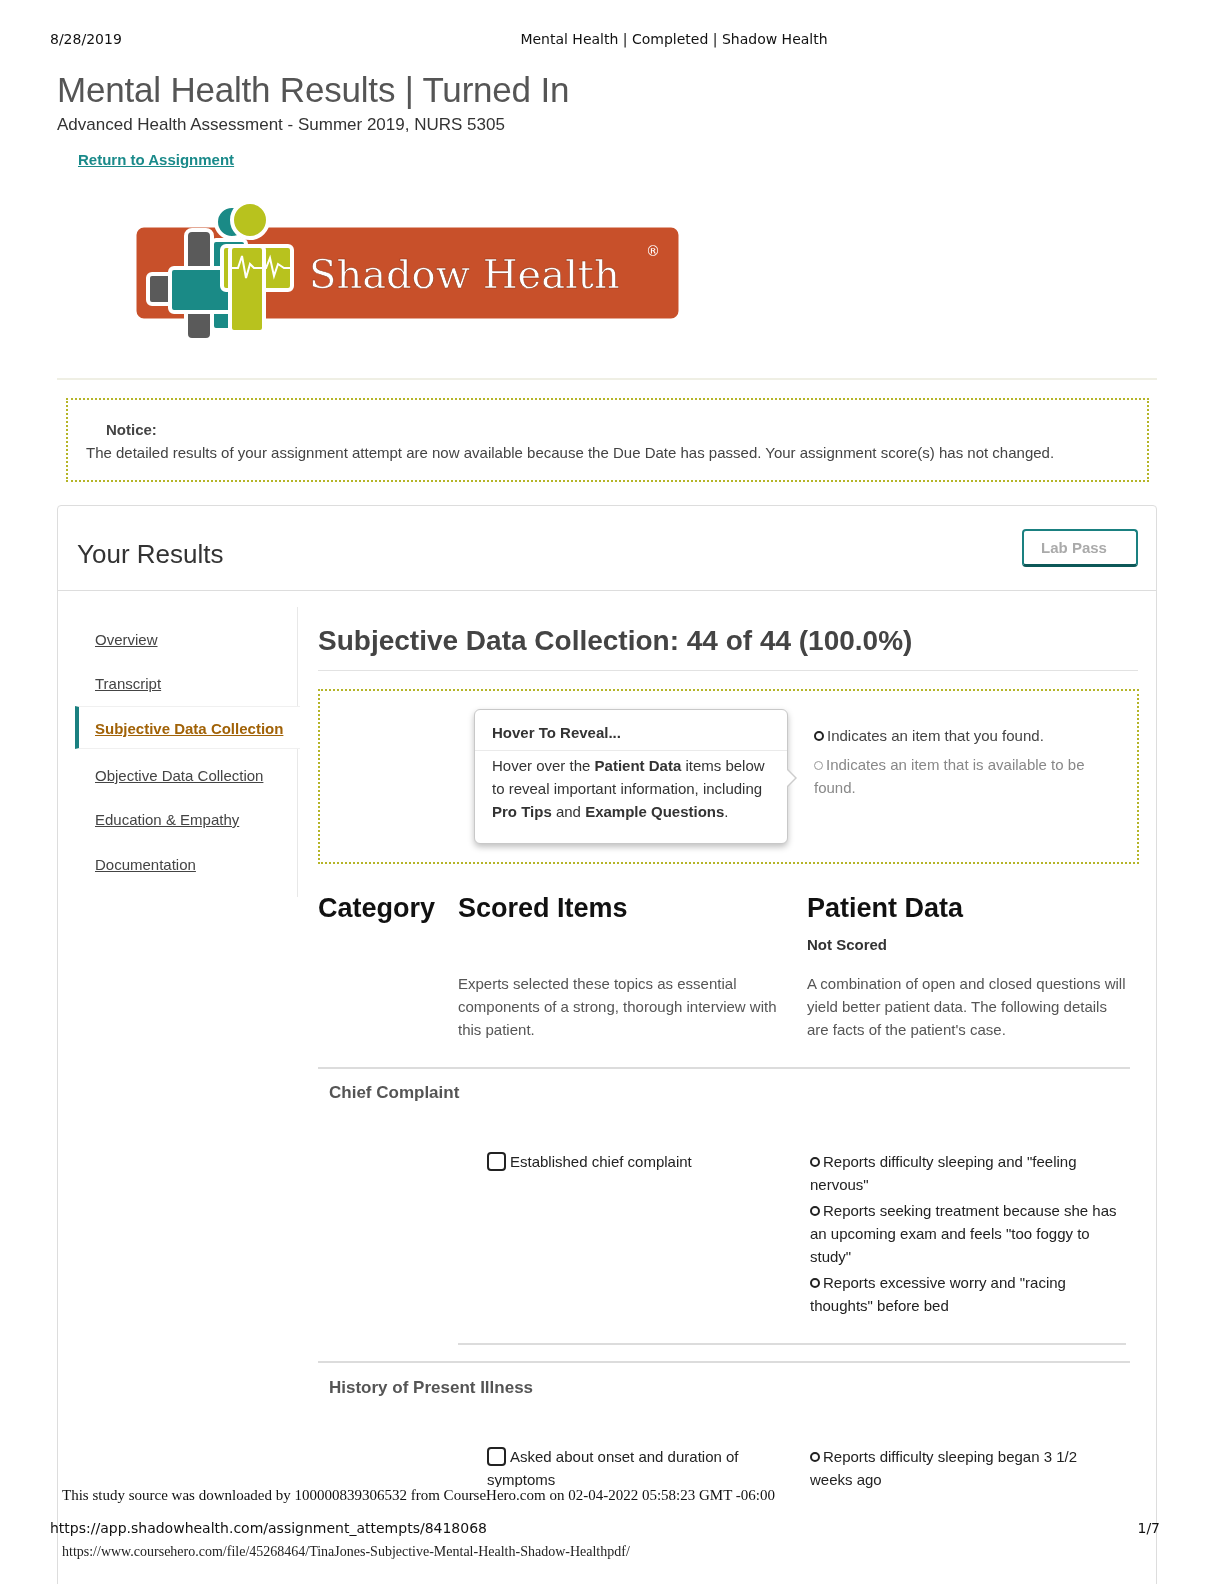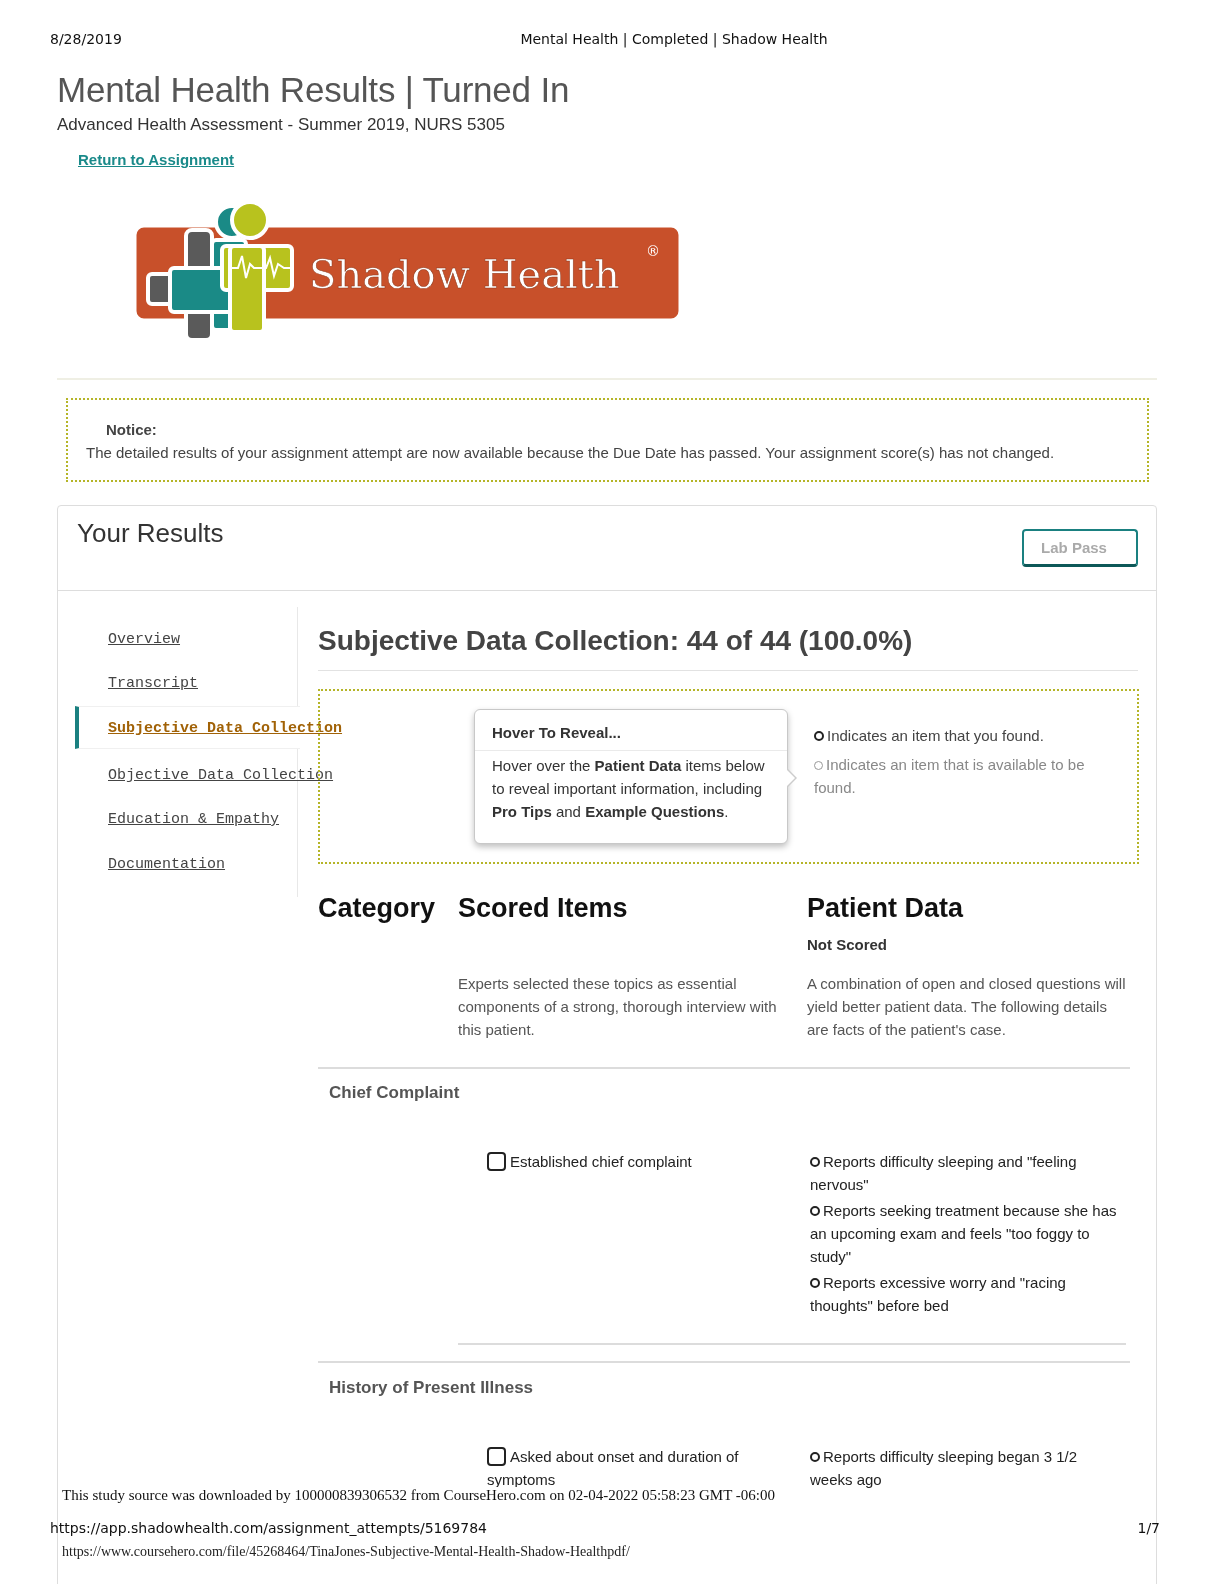--- a/index.html
+++ b/index.html
@@ -17,25 +17,25 @@
   .logo { position: absolute; left: 126px; top: 198px; width: 560px; height: 150px; }
 
   .top-rule { position: absolute; left: 57px; top: 378px; width: 1100px; height: 2px; background: #efefe4; }
 
   .notice { position: absolute; left: 66px; top: 398px; width: 1083px; height: 84px; border: 2px dotted #b5b528; }
   .notice-label { position: absolute; left: 38px; top: 21px; font-size: 15px; font-weight: bold; color: #444; }
   .notice-text { position: absolute; left: 18px; top: 44px; font-size: 15px; color: #444; white-space: nowrap; }
 
   .results-panel { position: absolute; left: 57px; top: 505px; width: 1100px; height: 1100px; border: 1px solid #ddd; border-radius: 4px; }
   .results-header { position: absolute; left: 0; top: 0; width: 100%; height: 85px; border-bottom: 1px solid #ddd; }
-  .results-title { position: absolute; left: 19px; top: 12px; font-size: 26px; color: #333; }
+  .results-title { position: absolute; left: 19px; top: 33px; font-size: 26px; color: #333; }
   .lab-pass { position: absolute; right: 18px; top: 23px; width: 116px; height: 38px; border: 2px solid #1a8080; border-bottom-width: 3px; border-bottom-color: #0d5858; border-radius: 4px; background: #fff; font-size: 15px; font-weight: bold; color: #aaa; padding-right: 12px; line-height: 33px; cursor: pointer; }
 
   .side-nav { position: absolute; left: 0; top: 101px; width: 240px; height: 290px; border-right: 1px solid #e8e8e8; }
-  .nav-item { position: absolute; left: 50px; font-size: 15px; color: #444; text-decoration: underline; cursor: pointer; white-space: nowrap; font-family: Liberation Mono, monospace; }
+  .nav-item { position: absolute; left: 37px; font-size: 15px; color: #444; text-decoration: underline; cursor: pointer; white-space: nowrap; }
   .nav-item.active { font-weight: bold; color: #a16207; }
   .nav-active-bg { position: absolute; left: 17px; top: 99px; width: 225px; height: 43px; background: #fff; border-left: 4px solid #1a8080; border-top: 1px solid #f0f0f0; border-bottom: 1px solid #f0f0f0; }
 
   .section-title { position: absolute; left: 318px; top: 625px; font-size: 28px; font-weight: bold; color: #444; }
   .section-rule { position: absolute; left: 318px; top: 670px; width: 820px; height: 1px; background: #e2e2e2; }
 
   .legend-box { position: absolute; left: 318px; top: 689px; width: 821px; height: 175px; border: 2px dotted #b5b528; }
   .tooltip { position: absolute; left: 154px; top: 18px; width: 314px; height: 135px; background: #fff; border: 1px solid #c8c8c8; border-radius: 6px; box-shadow: 0 3px 6px rgba(0,0,0,0.25); }
   .tooltip-title { position: absolute; left: 17px; top: 14px; font-size: 15px; font-weight: bold; color: #333; }
   .tooltip-rule { position: absolute; left: 0; top: 40px; width: 100%; height: 1px; background: #eaeaea; }
@@ -165,15 +165,15 @@
 
 <div class="cat-label" style="top:1378px">History of Present Illness</div>
 <div class="scored-item" style="top:1445px; width:290px">
   <span class="checkbox"></span><span>Asked about onset and duration of symptoms</span>
 </div>
 <div class="pd-list" style="top:1445px; width:300px">
   <div class="pd-item"><span class="circle found"></span><span>Reports difficulty sleeping began 3 1/2 weeks ago</span></div>
 </div>
 
 <div class="watermark">This study source was downloaded by 100000839306532 from CourseHero.com on 02-04-2022 05:58:23 GMT -06:00</div>
-<div class="footer-url">https://app.shadowhealth.com/assignment_attempts/5169784</div>
+<div class="footer-url">https://app.shadowhealth.com/assignment_attempts/8418068</div>
 <div class="footer-page">1/7</div>
 <div class="footer-source">https://www.coursehero.com/file/45268464/TinaJones-Subjective-Mental-Health-Shadow-Healthpdf/</div>
 
 </body></html>

